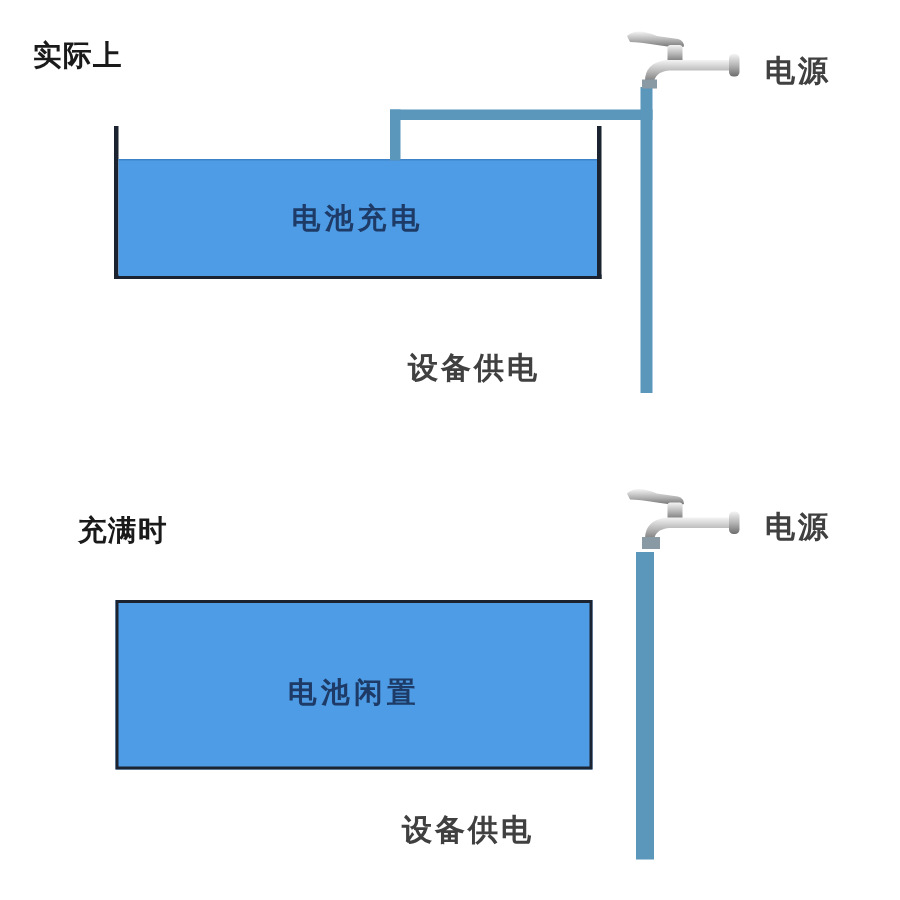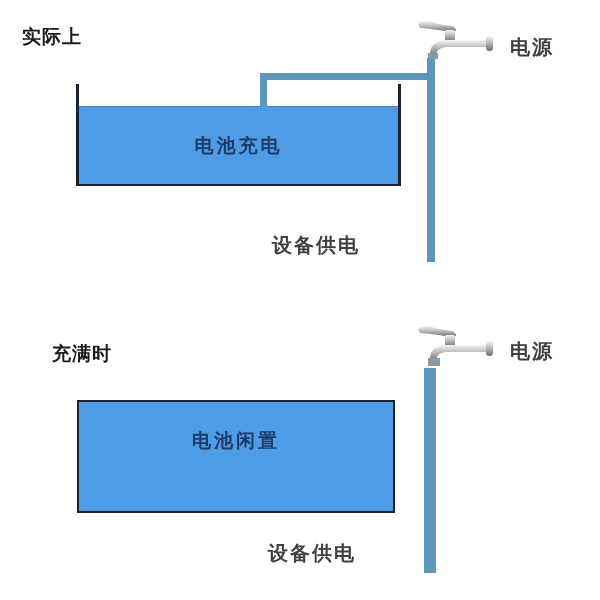--- a/index.html
+++ b/index.html
@@ -48,21 +48,21 @@
     <rect x="12" y="35" width="10" height="6" fill="#8a9aa5"></rect>
   </svg>
   <div class="abs label" style="left:510px;top:34px;">电源</div>
   <div class="abs label" style="left:272px;top:232px;">设备供电</div>
 </div>
 
 <div>
   <div class="abs title" style="left:4px;top:341px;margin-left:48px;">充满时</div>
 
   <div class="abs water" style="left:77px;top:400px;width:318px;height:113px;border:2px solid #1b2330;box-sizing:border-box;">
-    <div class="tank-text" style="top:26px;">电池闲置</div>
+    <div class="tank-text" style="top:47px;">电池闲置</div>
   </div>
 
   <div class="abs pipe" style="left:424px;top:368px;width:12px;height:205px;"></div>
 
   <svg class="abs" style="left:416px;top:322px;" width="82" height="46" viewBox="0 0 82 44">
     <defs>
       <linearGradient id="chrome2" x1="0" y1="0" x2="0" y2="1">
         <stop offset="0" stop-color="#f4f4f4"></stop>
         <stop offset="0.5" stop-color="#b5b5b5"></stop>
         <stop offset="1" stop-color="#6e6e6e"></stop>

